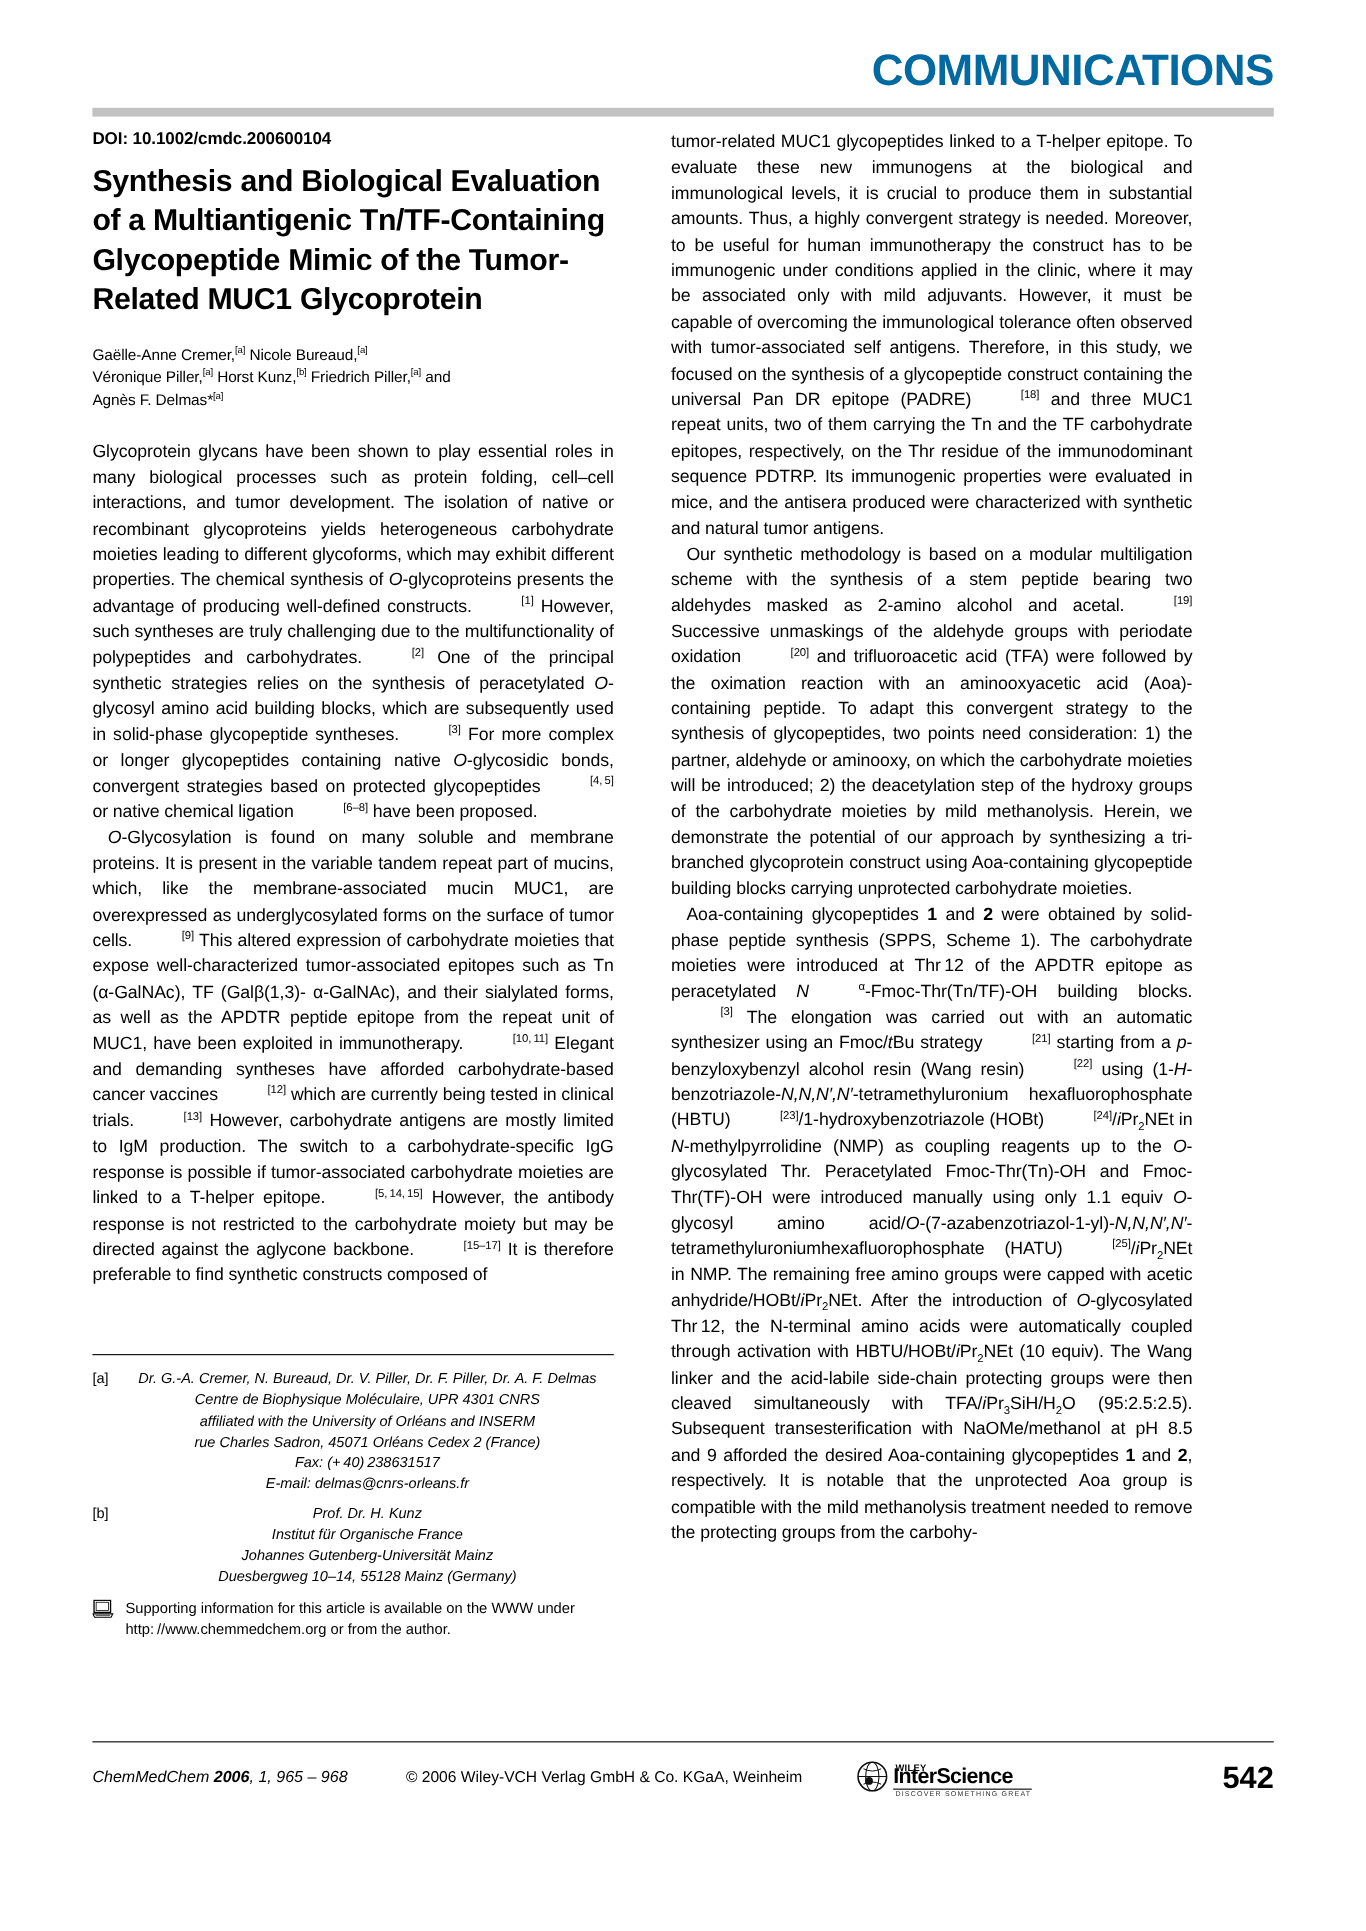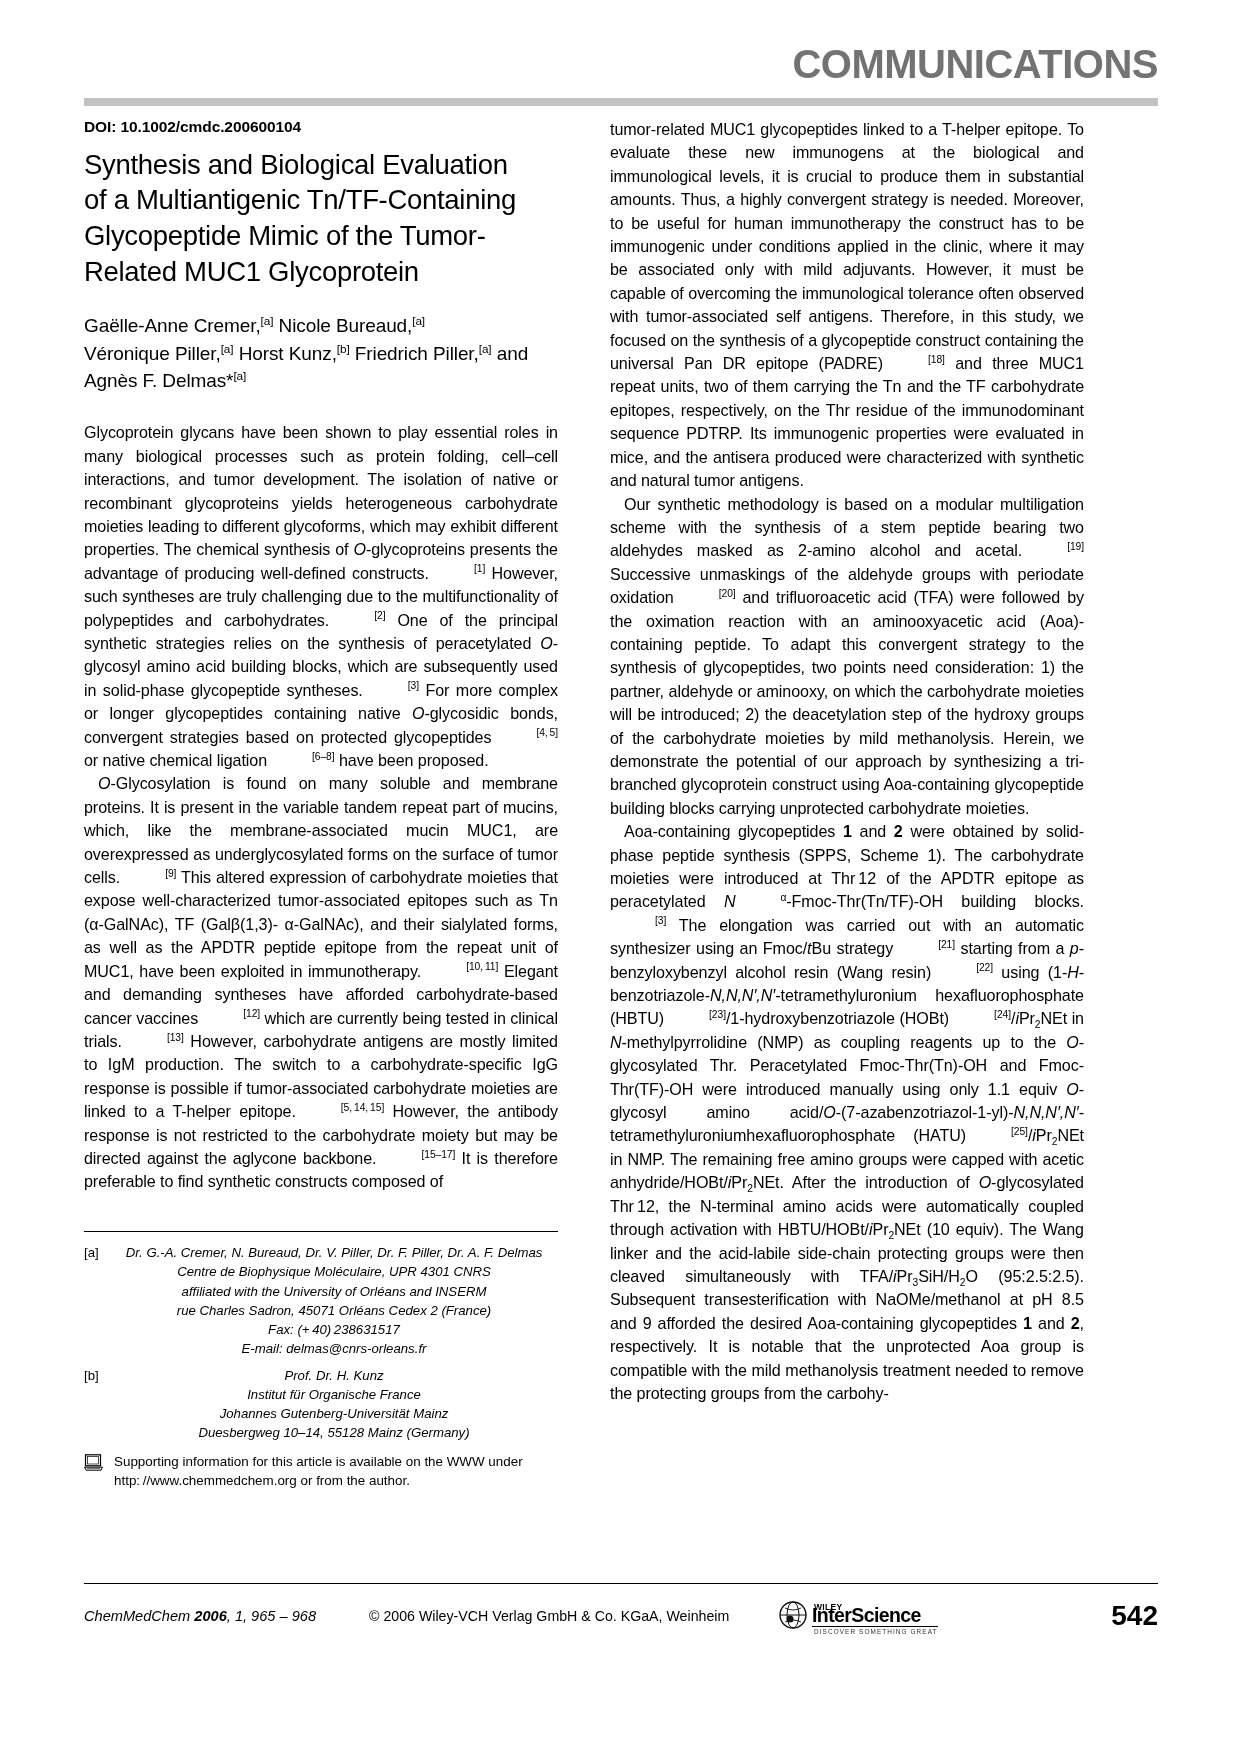--- a/index.html
+++ b/index.html
@@ -28,21 +28,21 @@
     width: 1074px;
     height: 66px;
   }
   .masthead-title {
     position: absolute;
     right: 0;
     top: 0;
     font-size: 40px;
     font-weight: bold;
     letter-spacing: -0.5px;
-    color: #737373;
+    color: #0369a1;
     line-height: 1;
     white-space: nowrap;
   }
   .masthead-rule {
     position: absolute;
     left: 0;
     top: 54px;
     width: 1074px;
     height: 8px;
     background: #c2c2c2;
@@ -59,27 +59,27 @@
 
   .doi {
     font-size: 15.5px;
     font-weight: bold;
     letter-spacing: -0.1px;
     margin: 0 0 10px 0;
     line-height: 1.2;
   }
   h1.article-title {
     font-size: 27.5px;
-    font-weight: normal;
+    font-weight: bold;
     line-height: 1.30;
     margin: 0 0 22px 0;
     letter-spacing: -0.3px;
   }
   .authors {
-    font-size: 19px;
+    font-size: 14px;
     line-height: 1.47;
     margin: 0 0 26px 0;
     letter-spacing: -0.1px;
   }
   .authors sup, .sup {
     font-size: 0.62em;
     vertical-align: super;
     line-height: 0;
   }
 

